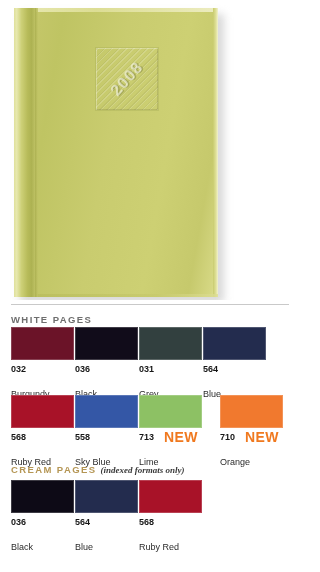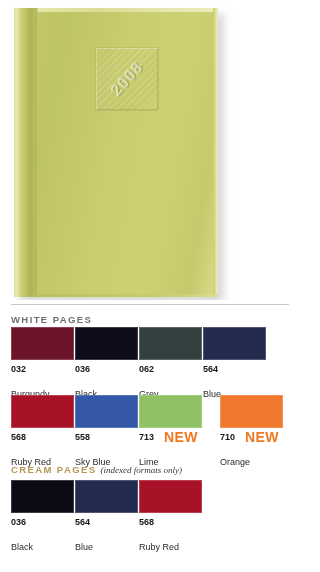--- a/index.html
+++ b/index.html
@@ -89,21 +89,21 @@
     position:absolute;left:11px;top:4px;width:278px;height:1px;
     background:#c9c9c9;
   }
   .section-head{
     position:absolute;left:11px;
     font-size:9.5px;font-weight:700;letter-spacing:1.4px;
   }
   .section-head.white{top:14px;color:#6e6e6e;}
   .section-head.cream{top:164px;color:#b59654;}
   .section-head .sub{
-    font-size:9px;font-weight:400;font-style:italic;
+    font-size:9px;font-weight:700;font-style:italic;
     letter-spacing:0;color:#3a3a3a;
     font-family:"Liberation Serif",serif;
   }
 
   .swatch-row{position:absolute;left:0;width:300px;}
   .swatch-row.r1{top:27px;}
   .swatch-row.r2{top:95px;}
   .swatch-row.r3{top:180px;}
 
   .swatch-cell{
@@ -165,21 +165,21 @@
     <div class="swatch-cell" style="left:75px">
       <div class="swatch-chip" style="background:#110c1a"></div>
       <div class="swatch-code">
         <span>036</span>
       </div>
       <div class="swatch-name">Black</div>
     </div>
     <div class="swatch-cell" style="left:139px">
       <div class="swatch-chip" style="background:#32403f"></div>
       <div class="swatch-code">
-        <span>062</span>
+        <span>031</span>
       </div>
       <div class="swatch-name">Grey</div>
     </div>
     <div class="swatch-cell" style="left:203px">
       <div class="swatch-chip" style="background:#232c4e"></div>
       <div class="swatch-code">
         <span>564</span>
       </div>
       <div class="swatch-name">Blue</div>
     </div>

